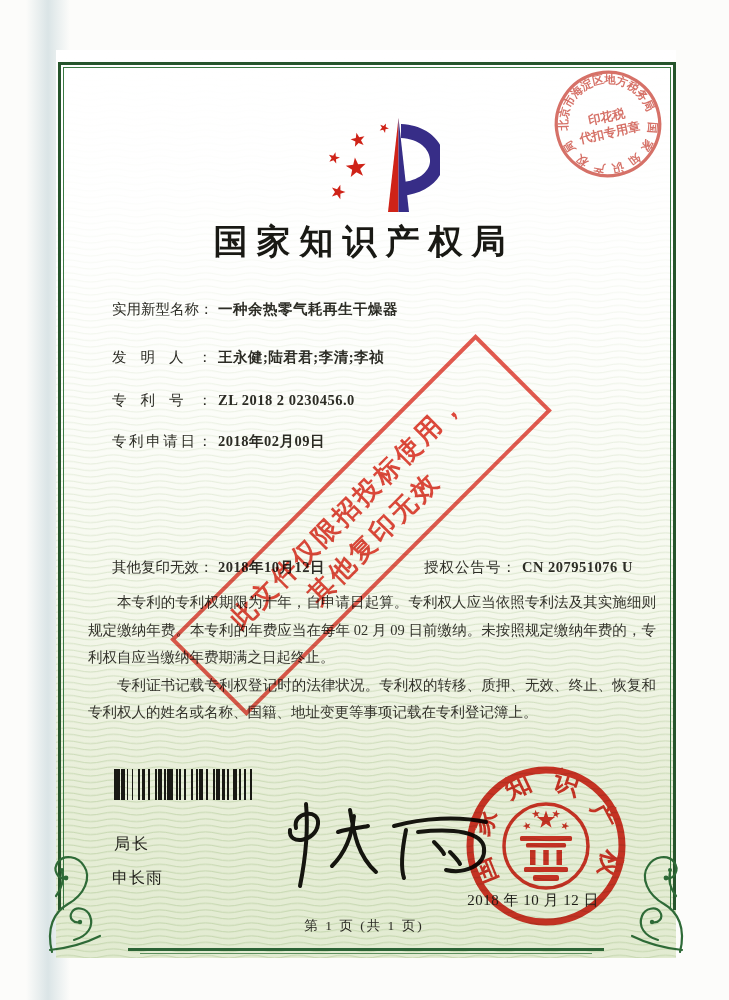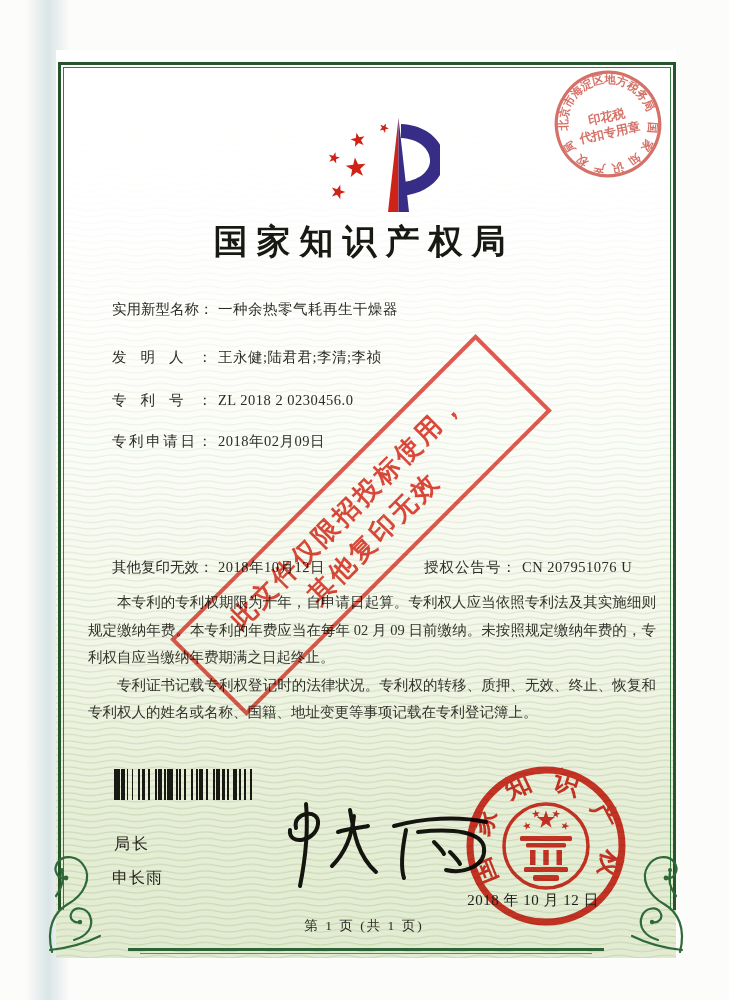--- a/index.html
+++ b/index.html
@@ -20,21 +20,21 @@
   .frame .inner{position:absolute;left:2px;top:2px;right:2px;bottom:0;border:1px solid #3a7a44;border-bottom:none;}
   .bottomline{left:128px;top:948px;width:476px;height:3px;background:#2c6435;}
   .bottomline2{left:140px;top:953px;width:452px;height:1px;background:#5d9260;}
   
   .certno{left:96px;top:103px;font-size:15px;letter-spacing:3px;color:#3a3a33;}
   .title{left:58px;top:219px;width:612px;text-align:center;font-size:34px;font-weight:700;
          letter-spacing:9px;color:#191914;}
   
   .frow{position:absolute;left:112px;width:540px;font-size:14.5px;color:#2c2c25;white-space:nowrap;}
   .flabel{display:inline-block;width:100px;text-align:justify;text-align-last:justify;color:#2c2c25;}
-  .fvalue{margin-left:6px;letter-spacing:.5px;}
+  .fvalue{margin-left:6px;letter-spacing:.5px;font-weight:bold;}
   .fright{position:absolute;left:312px;top:0;}
   .fright .flabel{width:92px;}
   
   .bodytext{left:88px;top:589px;width:568px;font-size:14.5px;line-height:27.5px;
             text-align:justify;color:#33332b;}
   .bodytext p{margin:0;text-indent:2em;}
   
   .barcode{left:114px;top:769px;width:300px;height:31px;display:flex;align-items:stretch;}
   .barcode span{display:block;height:100%;}
   

